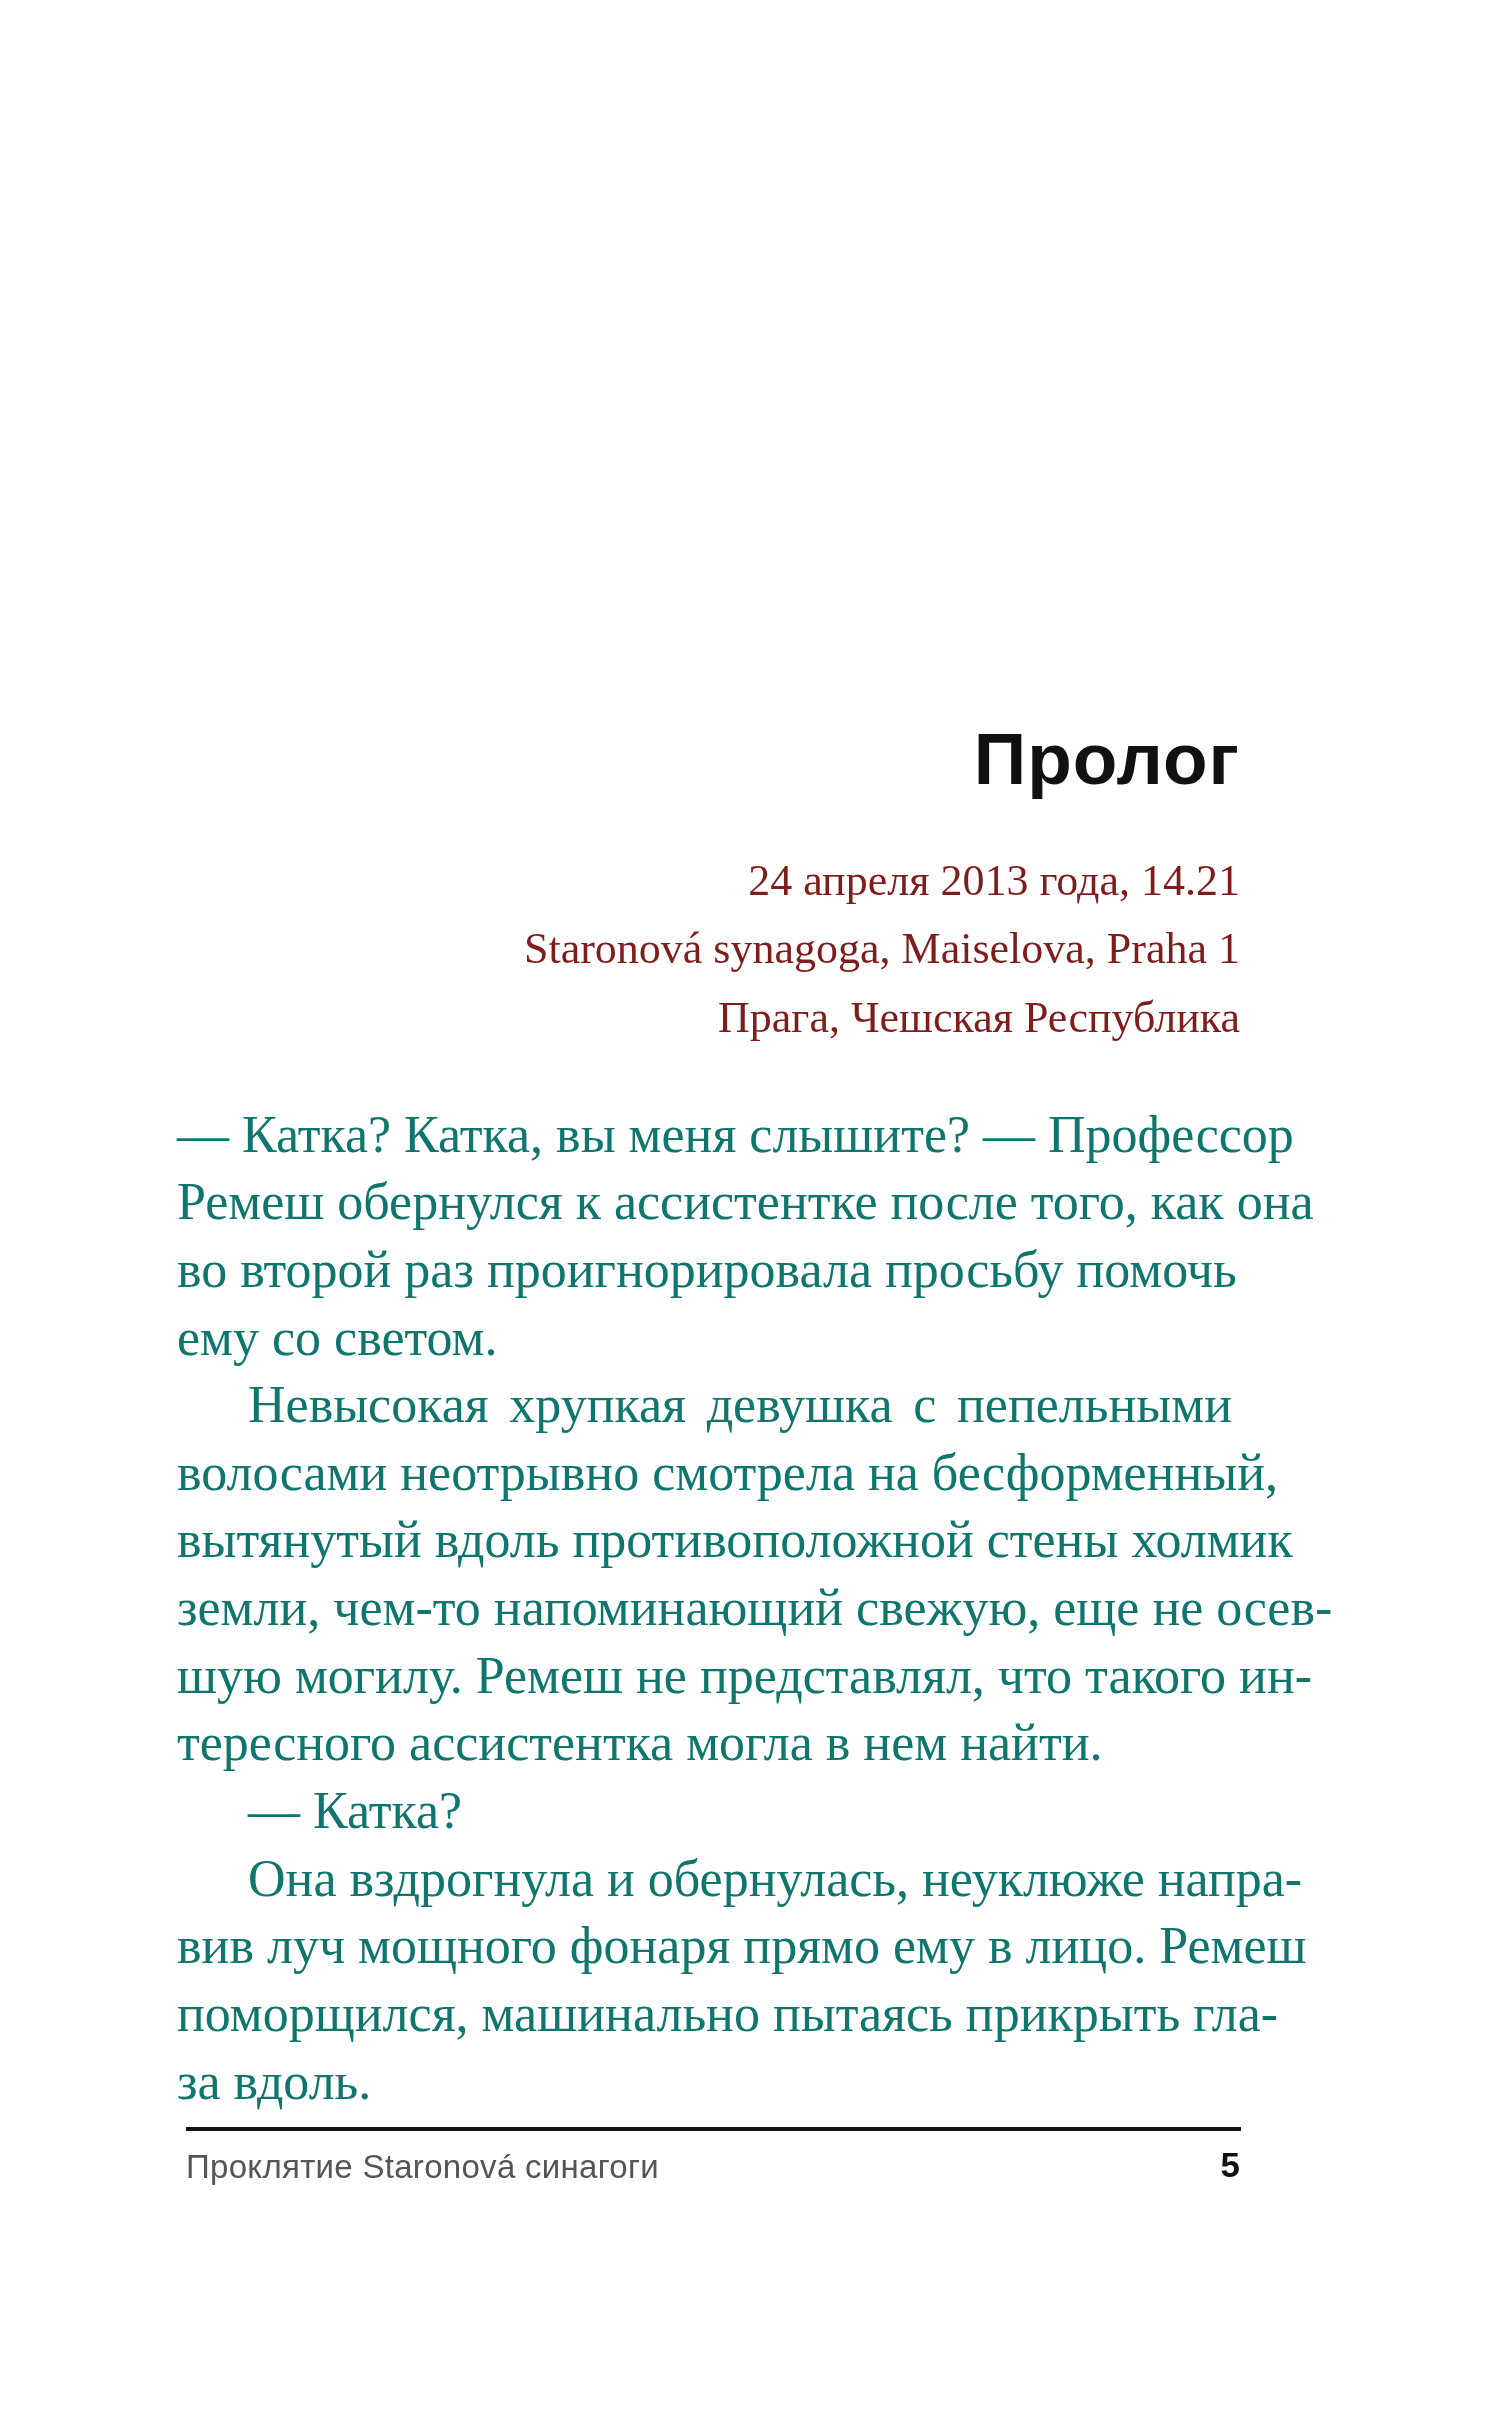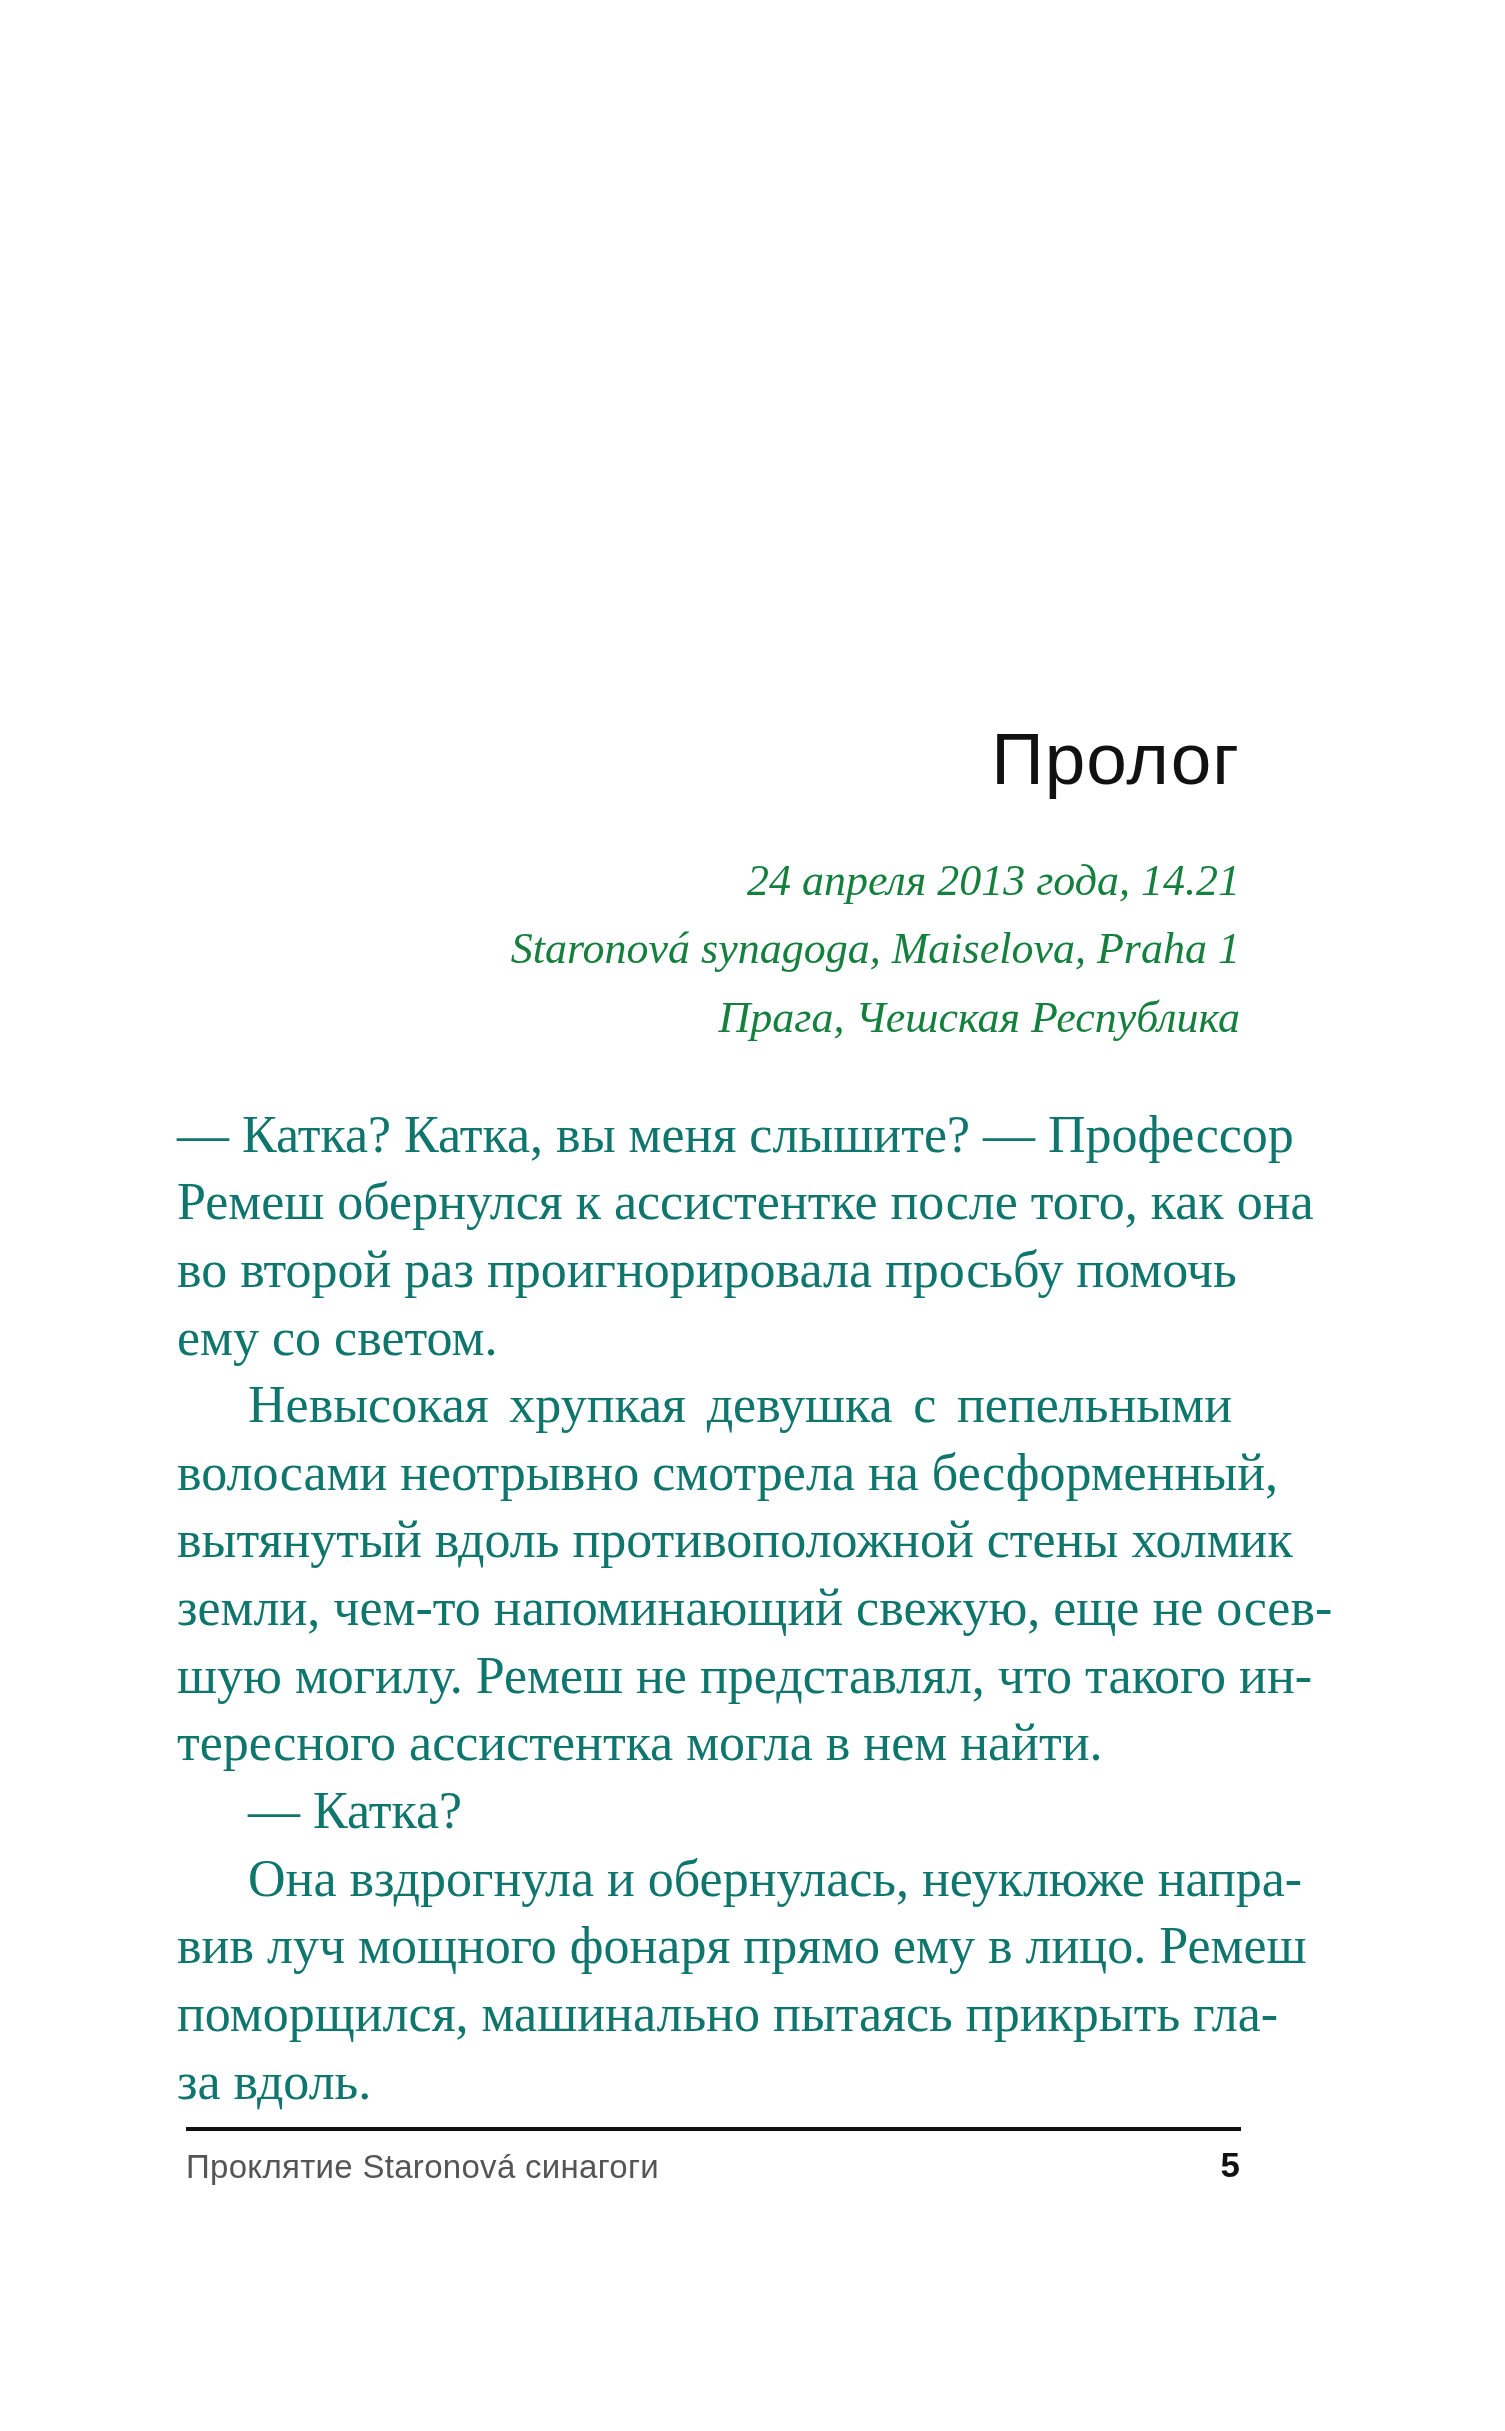--- a/index.html
+++ b/index.html
@@ -1,26 +1,26 @@
 <!DOCTYPE html>
 <html><head>
 <meta charset="utf-8">
 <style>
   html, body { margin:0; padding:0; background:#ffffff; }
   body { width:1506px; height:2432px; position:relative; overflow:hidden; }
   .page { position:absolute; left:0; top:0; width:1506px; height:2432px; background:#fff; }
   .title {
     position:absolute; right:266px; top:720px;
-    font-family:"Liberation Sans", sans-serif; font-weight:normal;
+    font-family:"Liberation Sans", sans-serif; font-weight:bold;
     font-size:73px; line-height:78px; color:#111; letter-spacing:1px;
   }
   .meta {
     position:absolute; right:266px; width:1078px; text-align:right;
-    font-family:"Liberation Serif", serif; font-style:italic;
-    font-size:44px; line-height:69px; color:#15803d;
+    font-family:"Liberation Serif", serif; 
+    font-size:44px; line-height:69px; color:#7f1d1d;
   }
   .line {
     position:absolute; left:177px; width:1055px;
     font-family:"Liberation Serif", serif; font-size:52px; line-height:68px;
     color:#0f766e; white-space:nowrap;
   }
   .line.just { text-align:justify; text-align-last:justify; }
   .line.indent { padding-left:71px; width:984px; }
   .rule { position:absolute; left:186px; top:2127px; width:1055px; height:3.9px; background:#111; }
   .footer-title {

